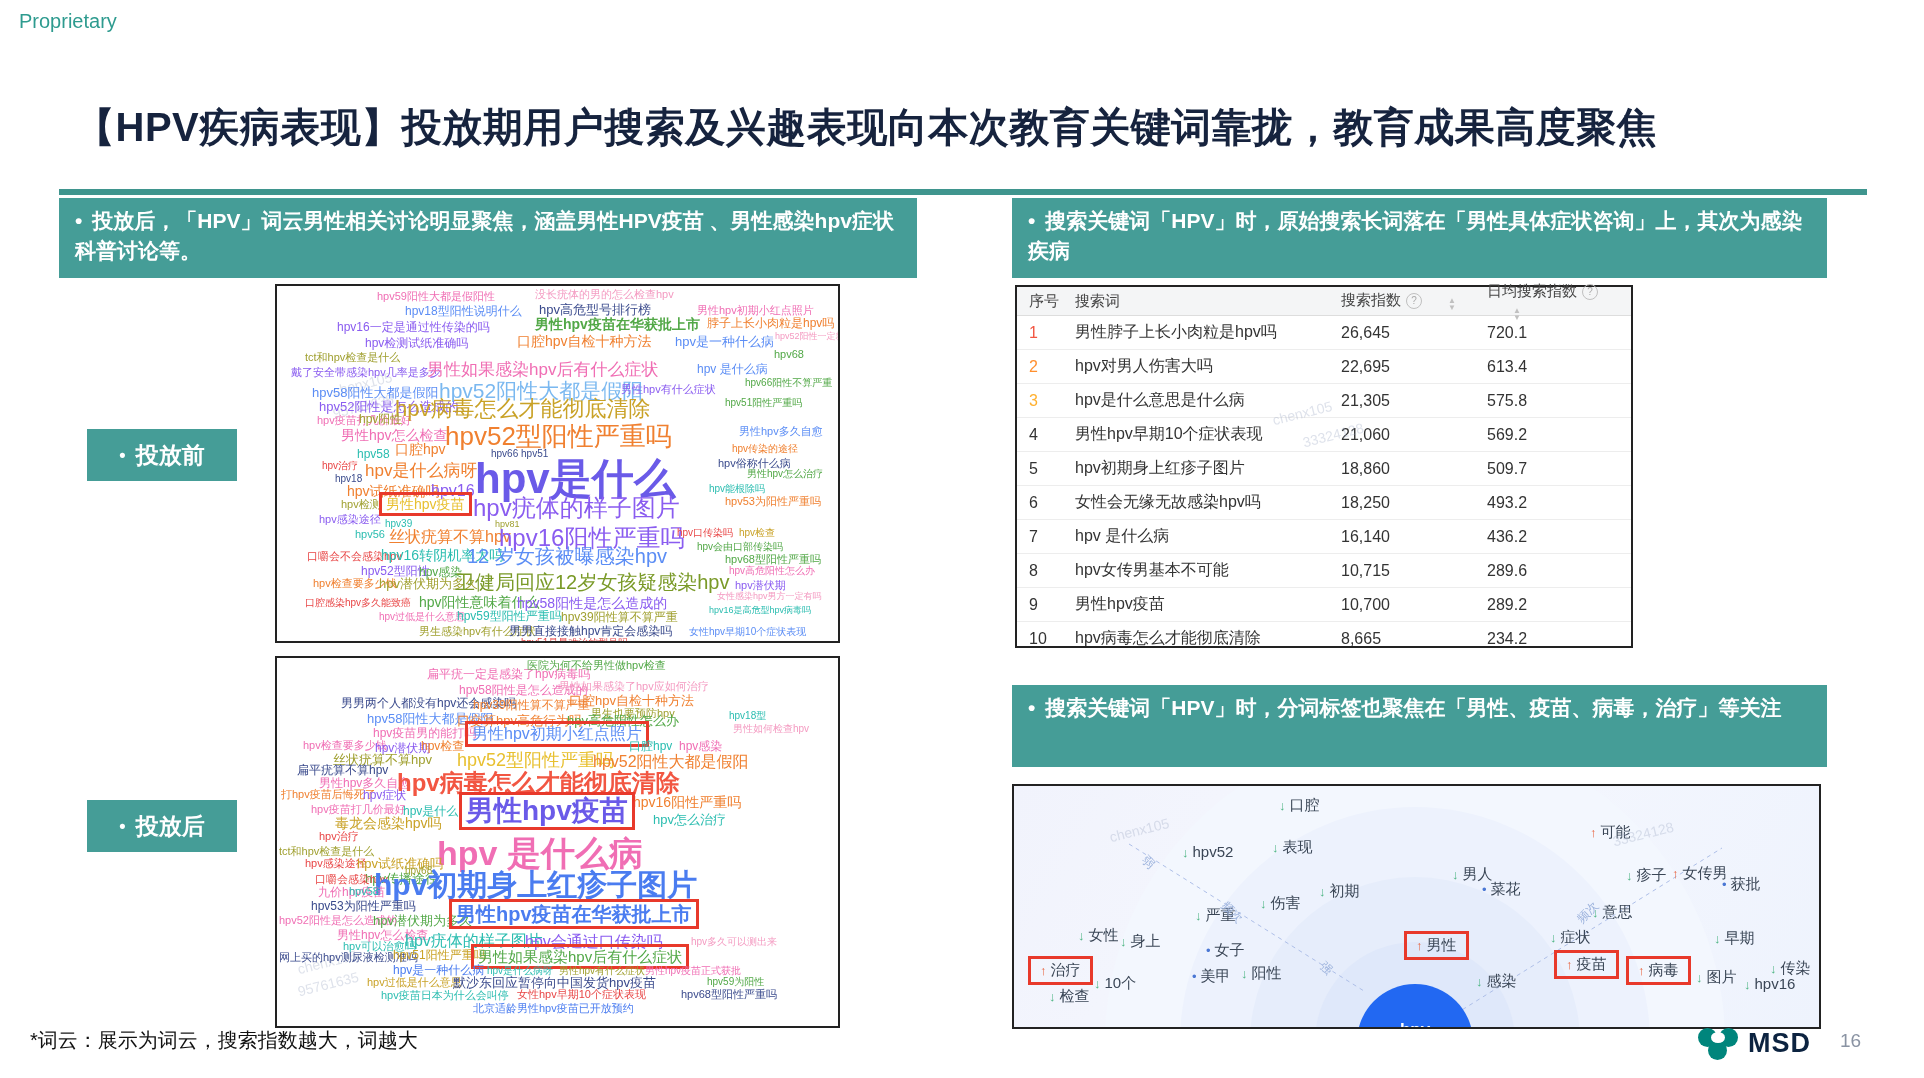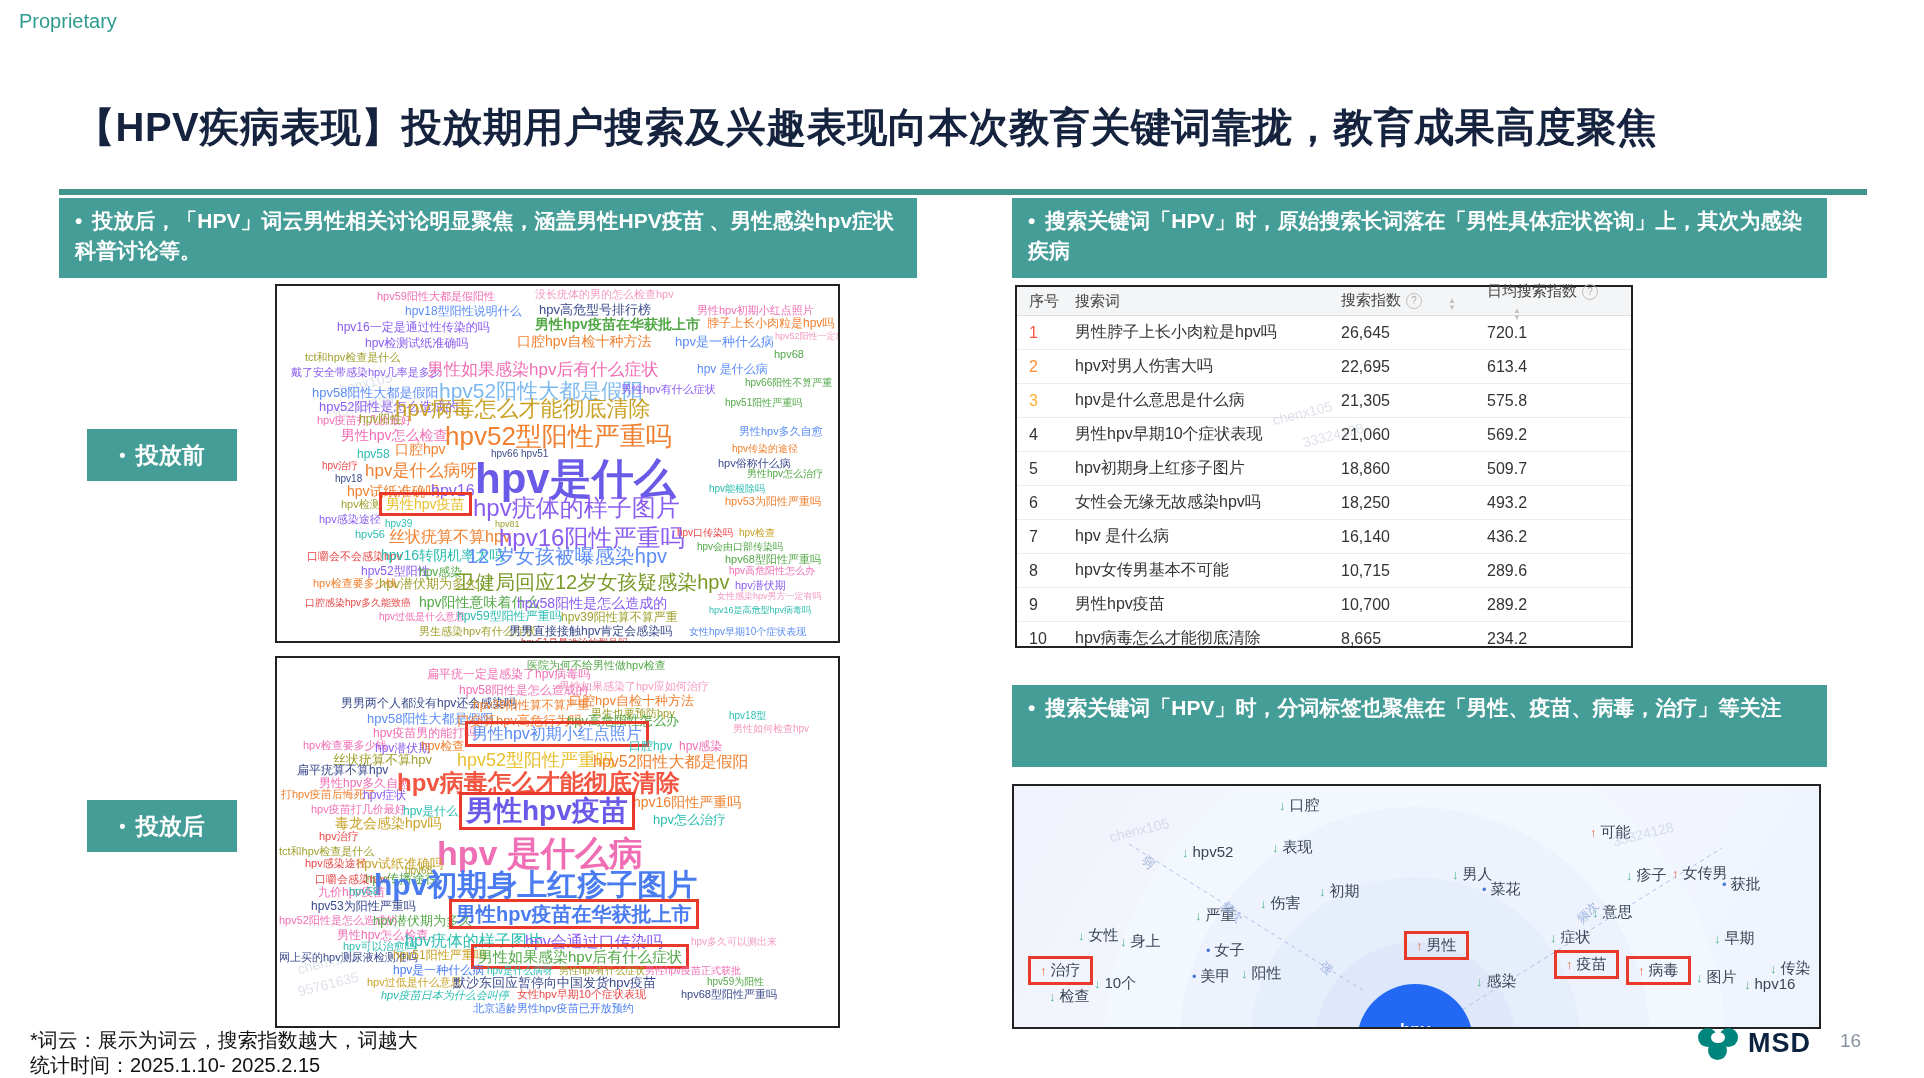--- a/index.html
+++ b/index.html
@@ -224,21 +224,21 @@
       <span class="wc-word" style="left: 2px; top: 294px; font-size: 11px; color: rgb(58, 74, 140);">网上买的hpv测尿液检测准吗</span>
       <span class="wc-word" style="left: 116px; top: 291px; font-size: 12px; color: rgb(201, 162, 39);">hpv51阳性严重吗</span>
       <span class="wc-word boxed" style="left: 194px; top: 286px; font-size: 15px; color: rgb(82, 168, 71);">男性如果感染hpv后有什么症状</span>
       <span class="wc-word" style="left: 116px; top: 306px; font-size: 12px; color: rgb(74, 124, 240);">hpv是一种什么病</span>
       <span class="wc-word" style="left: 210px; top: 308px; font-size: 10px; color: rgb(43, 189, 176);">hpv是什么病呀</span>
       <span class="wc-word" style="left: 282px; top: 308px; font-size: 10px; color: rgb(160, 160, 48);">男性hpv有什么症状</span>
       <span class="wc-word" style="left: 368px; top: 308px; font-size: 10px; color: rgb(240, 110, 180);">男性hpv疫苗正式获批</span>
       <span class="wc-word" style="left: 90px; top: 319px; font-size: 11px; color: rgb(201, 162, 39);">hpv过低是什么意思</span>
       <span class="wc-word" style="left: 176px; top: 318px; font-size: 13px; color: rgb(58, 74, 140);">默沙东回应暂停向中国发货hpv疫苗</span>
       <span class="wc-word" style="left: 430px; top: 319px; font-size: 10px; color: rgb(82, 168, 71);">hpv59为阳性</span>
-      <span class="wc-word" style="left: 104px; top: 332px; font-size: 11px; color: rgb(43, 189, 176); font-style: italic;">hpv疫苗日本为什么会叫停</span>
+      <span class="wc-word" style="left: 104px; top: 332px; font-size: 11px; color: rgb(43, 189, 176);">hpv疫苗日本为什么会叫停</span>
       <span class="wc-word" style="left: 240px; top: 331px; font-size: 11px; color: rgb(232, 69, 69);">女性hpv早期10个症状表现</span>
       <span class="wc-word" style="left: 404px; top: 331px; font-size: 11px; color: rgb(58, 74, 140);">hpv68型阳性严重吗</span>
       <span class="wc-word" style="left: 196px; top: 345px; font-size: 11px; color: rgb(74, 124, 240);">北京适龄男性hpv疫苗已开放预约</span>
     </div>
 
   <div class="teal-box right-header1">
     <span class="bullet">•</span><span>搜索关键词「HPV」时，原始搜索长词落在「男性具体症状咨询」上，其次为感染疾病</span>
   </div>
 
   <div class="search-table">
@@ -373,21 +373,20 @@
         <span class="axis-label" style="left: 306px; top: 174px; transform: rotate(45deg);">强</span>
         <span class="axis-label" style="left: 562px; top: 118px; transform: rotate(-45deg);">频次</span>
       </div>
     <div class="hpv-circle" style="left:343px;top:198px;">hpv</div>
     <span class="watermark" style="left:95px;top:36px;">chenx105</span>
     <span class="watermark" style="left:598px;top:40px;">33324128</span>
   </div>
 
   <div class="footnote">
     <div>*词云：展示为词云，搜索指数越大，词越大</div>
-    <div>统计时间：2025.1.10- 2025.2.15</div>
   </div>
 
   <div class="msd">
     <div class="msd-mark">
       <span class="m1"></span>
         <span class="m2"></span>
         <span class="m3"></span>
         <span class="gap"></span>
     </div>
     <div class="msd-text">MSD</div>

